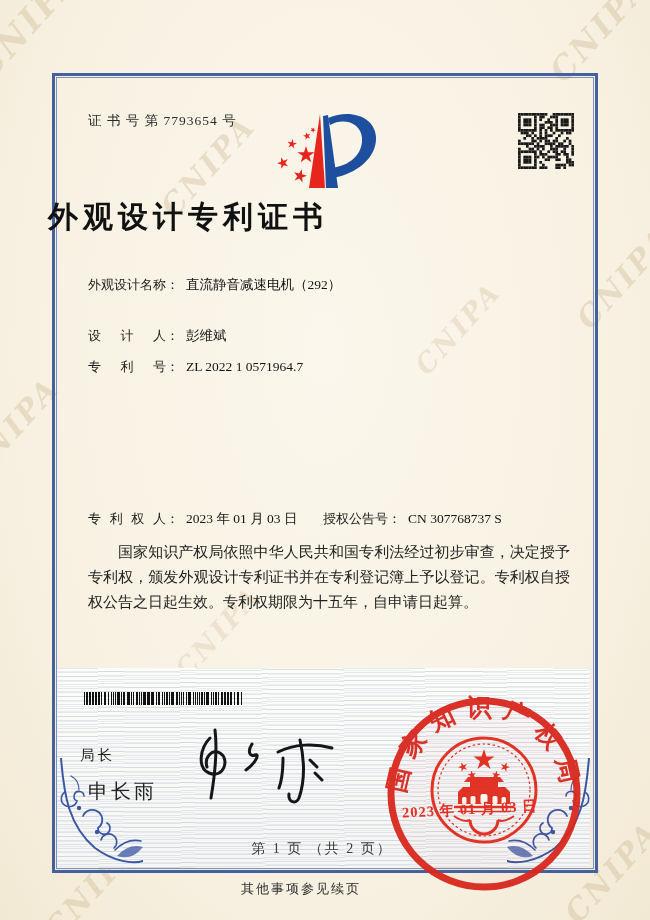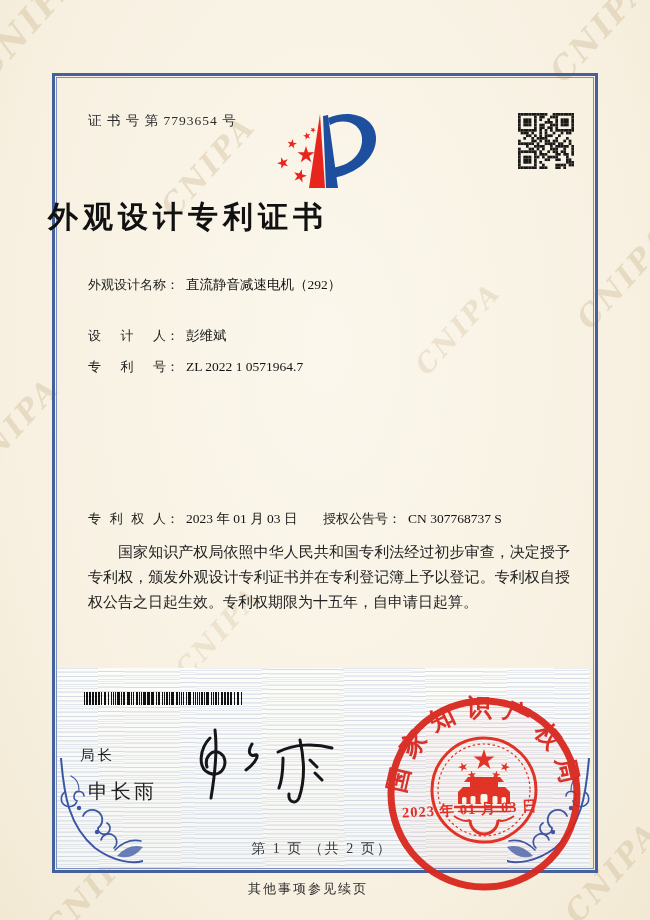--- a/index.html
+++ b/index.html
@@ -39,21 +39,21 @@
   .sig-name{position:absolute;left:88px;top:778px;font-size:20px;letter-spacing:3px;color:#222;
     font-family:Liberation Sans, sans-serif;}
   .signature{position:absolute;left:182px;top:722px;}
   .flourish{position:absolute;z-index:2;}
   .flourish.left{left:57px;top:758px;}
   .flourish.right{left:507px;top:758px;transform:scaleX(-1);}
   .seal{position:absolute;left:384px;top:694px;z-index:3;opacity:0.95;}
   .pagination{position:absolute;left:52px;top:840px;width:540px;text-align:center;
     font-size:14px;letter-spacing:2px;color:#3a3a3a;z-index:2;}
   .note{position:absolute;left:0;top:880px;width:602px;text-align:center;
-    font-size:13px;letter-spacing:2px;color:#2e2e2e;z-index:2;padding-left:7px;}
+    font-size:13px;letter-spacing:2px;color:#2e2e2e;z-index:2;}
 </style>
 </head>
 <body>
 
 <div class="page">
 
   <div class="wm" style="left:28px;top:22px;font-size:34px">CNIPA</div>
   <div class="wm" style="left:600px;top:28px;font-size:32px">CNIPA</div>
   <div class="wm" style="left:208px;top:166px;font-size:30px">CNIPA</div>
   <div class="wm" style="left:624px;top:278px;font-size:30px">CNIPA</div>

